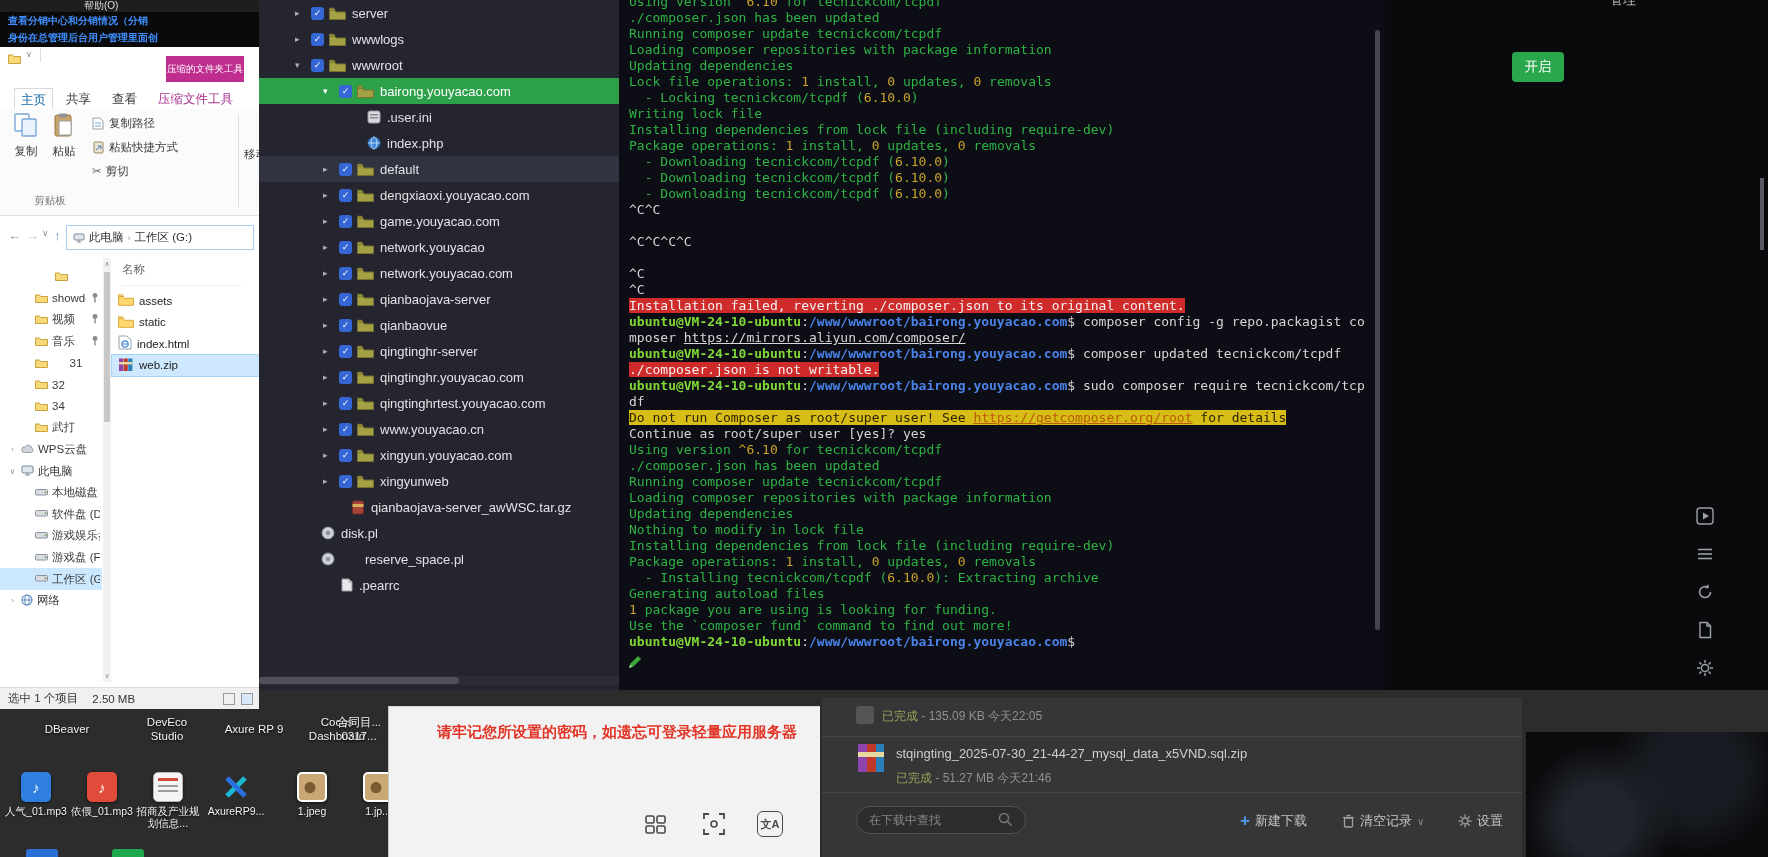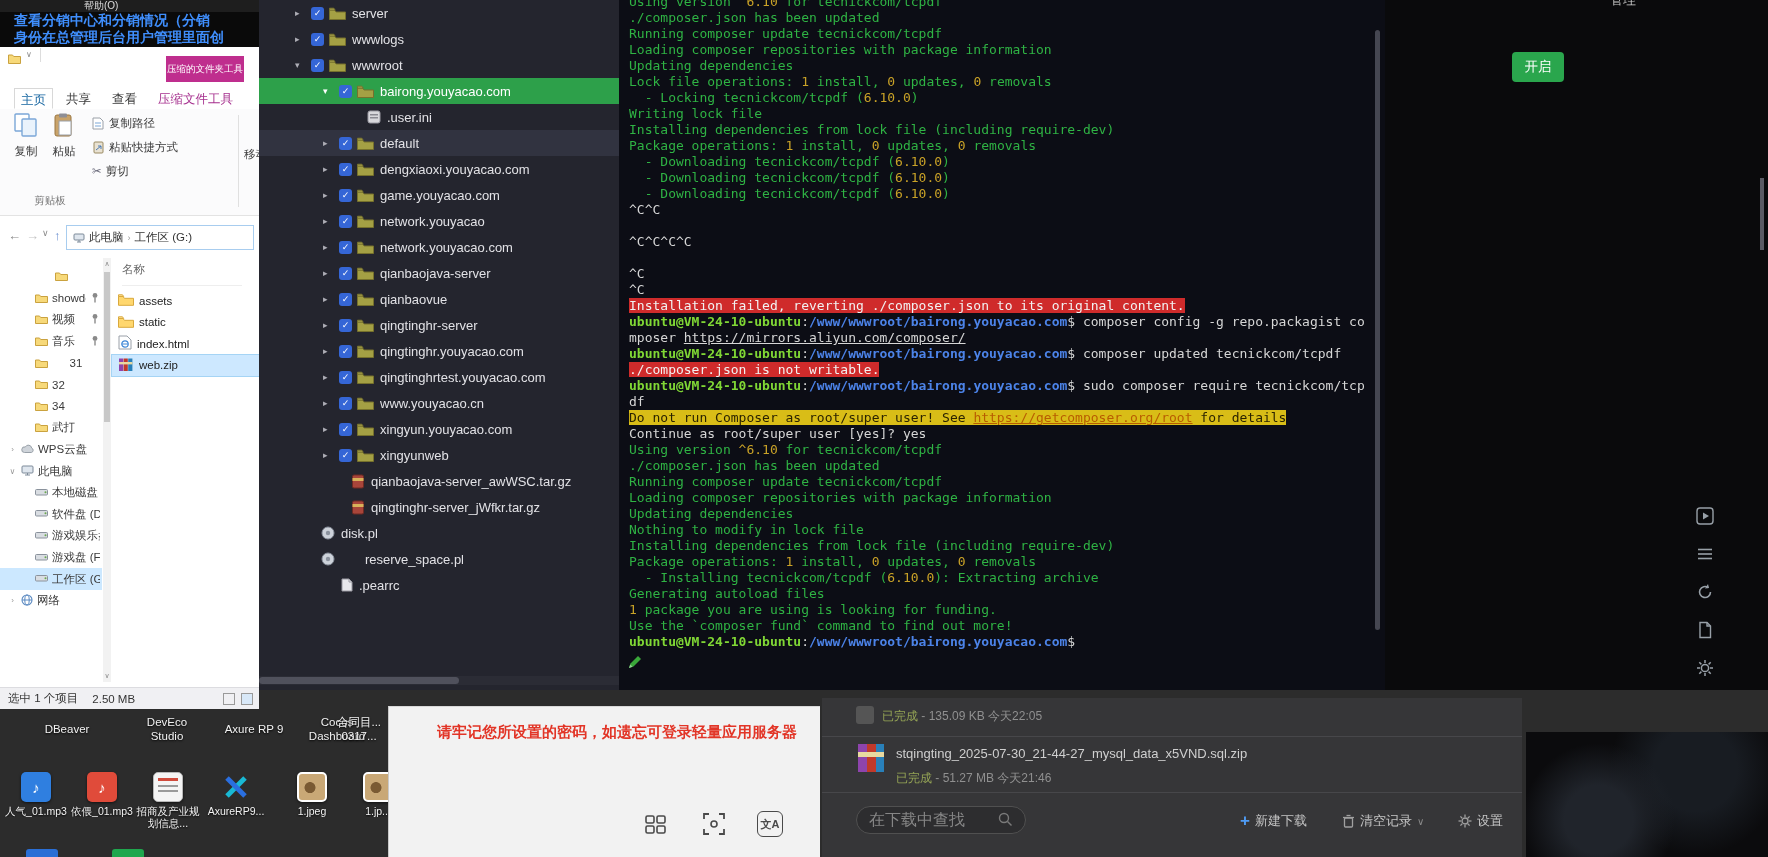--- a/index.html
+++ b/index.html
@@ -41,42 +41,42 @@
                     font-size:11px; font-weight:bold; color:#4a4a4a; }
 
   
   #downloads { position:absolute; left:822px; top:698px; width:700px; height:159px; background:#363638; }
   .dl-div { position:absolute; left:0; width:700px; height:1px; background:#47474a; }
   .dl-status { font-size:12px; color:#909090; }
   .dl-done { color:#95a455; }
   #dl-file { position:absolute; left:74px; top:48px; width:610px; font-size:13px; color:#cfcfcf;
              white-space:nowrap; overflow:hidden; }
   #dl-search { position:absolute; left:34px; top:108px; width:170px; height:28px; border-radius:14px;
-               background:#2d2d2f; border:1px solid #505050; color:#bdbdbd; font-size:16px;
+               background:#2d2d2f; border:1px solid #505050; color:#bdbdbd; font-size:12px;
                padding:0 30px 0 12px; outline:none; }
   #dl-search::placeholder { color:#868686; }
   .dl-action { position:absolute; top:112px; height:22px; display:flex; align-items:center; gap:5px;
                color:#c6c6c6; font-size:13px; cursor:pointer; }
   .plus { color:#4f9cf5; font-size:17px; font-weight:bold; line-height:18px; }
   .caret { color:#8a8a8a; font-size:10px; }
   .zipicon { position:absolute; left:36px; top:46px; width:26px; height:28px; display:flex; }
   .zipicon i { display:block; height:100%; }
 
   
   #thumb { position:absolute; left:1526px; top:732px; width:242px; height:125px; background:#0b0b0d;
            background-image:radial-gradient(circle at 30% 70%, #20242b 0 18%, transparent 40%),
                             radial-gradient(circle at 70% 30%, #181c22 0 22%, transparent 45%); }
 
   
   #explorer { position:absolute; left:0; top:0; width:259px; height:709px; background:#fff; overflow:hidden; }
   #menubar { position:absolute; left:0; top:0; width:259px; height:12px; background:#1e1e1e;
              color:#ddd; font-size:10px; line-height:12px; padding-left:84px; }
   #bluebox { position:absolute; left:0; top:12px; width:259px; height:35px; background:#0a0a0a;
-             color:#3f8efc; font-weight:bold; font-size:14px; line-height:17px;
-             white-space:nowrap; overflow:hidden; padding-left:14px; }
+             color:#3f8efc; font-weight:bold; font-size:10px; line-height:17px;
+             white-space:nowrap; overflow:hidden; padding-left:8px; }
   #ctxhdr { position:absolute; left:166px; top:56px; width:78px; height:26px; background:#bf2e8e;
             color:#fff; font-size:9.5px; display:flex; align-items:center; justify-content:center;
             white-space:nowrap; overflow:hidden; }
   .tab { position:absolute; top:88px; height:21px; font-size:12.5px; color:#3a3a3a; padding:3px 6px; }
   .tab.active { border:1px solid #d8d8d8; border-bottom:1px solid #fff; background:#fff; color:#1464a0; }
   .tab.pink { color:#a6308e; }
   #ribbon { position:absolute; left:0; top:109px; width:259px; height:107px; background:#fbfbfc;
             border-bottom:1px solid #e3e3e3; }
   .bigbtn { position:absolute; top:3px; width:40px; text-align:center; }
   .bigbtn .lab { font-size:11.5px; color:#3a3a3a; margin-top:2px; }
@@ -614,20 +614,30 @@
         <div class="trow" style="padding-left: 108px;">
           <span class="tico">
             <svg width="14" height="14">
               <rect x="1" y="1" width="12" height="12" rx="2" fill="#d8d8dc" stroke="#9a9aa2"></rect>
               <rect x="3" y="4" width="8" height="1.5" fill="#8a8a92"></rect>
               <rect x="3" y="7" width="8" height="1.5" fill="#8a8a92"></rect>
             </svg>
           </span>
           <span>.user.ini</span>
         </div>
+        <div class="trow" style="padding-left: 108px;">
+          <span class="tico">
+            <svg width="14" height="14">
+              <circle cx="7" cy="7" r="6" fill="#3f87d6" stroke="#2a5f9e"></circle>
+              <ellipse cx="7" cy="7" rx="2.8" ry="6" fill="none" stroke="#bcd8f2"></ellipse>
+              <line x1="1" y1="7" x2="13" y2="7" stroke="#bcd8f2"></line>
+            </svg>
+          </span>
+          <span>index.php</span>
+        </div>
         <div class="trow hl" style="padding-left: 64px;">
           <span class="tarrow">▸</span>
           <span class="tchk">✓</span>
           <span class="tico">
             <svg width="17" height="14">
               <path d="M.5 4h5l1.6 2h9.4v7.5H.5z" fill="#a4a044" stroke="#76712c"></path>
               <path d="M.5 4V2.2h4.3l1.3 1.8z" fill="#b7b255" stroke="#76712c"></path>
             </svg>
           </span>
           <span>default</span>
@@ -765,29 +775,20 @@
           <span>xingyunweb</span>
         </div>
         <div class="trow" style="padding-left: 92px;">
           <span class="tico">
             <svg width="14" height="15">
               <rect x="1.5" y="1" width="11" height="13" rx="1.5" fill="#a8453a" stroke="#6e2a22"></rect>
               <rect x="1.5" y="4" width="11" height="3" fill="#d8b25a"></rect>
             </svg>
           </span>
           <span>qianbaojava-server_awWSC.tar.gz</span>
-        </div>
-        <div class="trow" style="padding-left: 92px;">
-          <span class="tico">
-            <svg width="14" height="15">
-              <rect x="1.5" y="1" width="11" height="13" rx="1.5" fill="#a8453a" stroke="#6e2a22"></rect>
-              <rect x="1.5" y="4" width="11" height="3" fill="#d8b25a"></rect>
-            </svg>
-          </span>
-          <span>qingtinghr-server_jWfkr.tar.gz</span>
         </div>
         <div class="trow" style="padding-left: 62px;">
           <span class="tico">
             <svg width="14" height="14">
               <circle cx="7" cy="7" r="6" fill="#cdd2da" stroke="#8b929e"></circle>
               <circle cx="7" cy="7" r="2.2" fill="#8b929e"></circle>
             </svg>
           </span>
           <span>disk.pl</span>
         </div>

